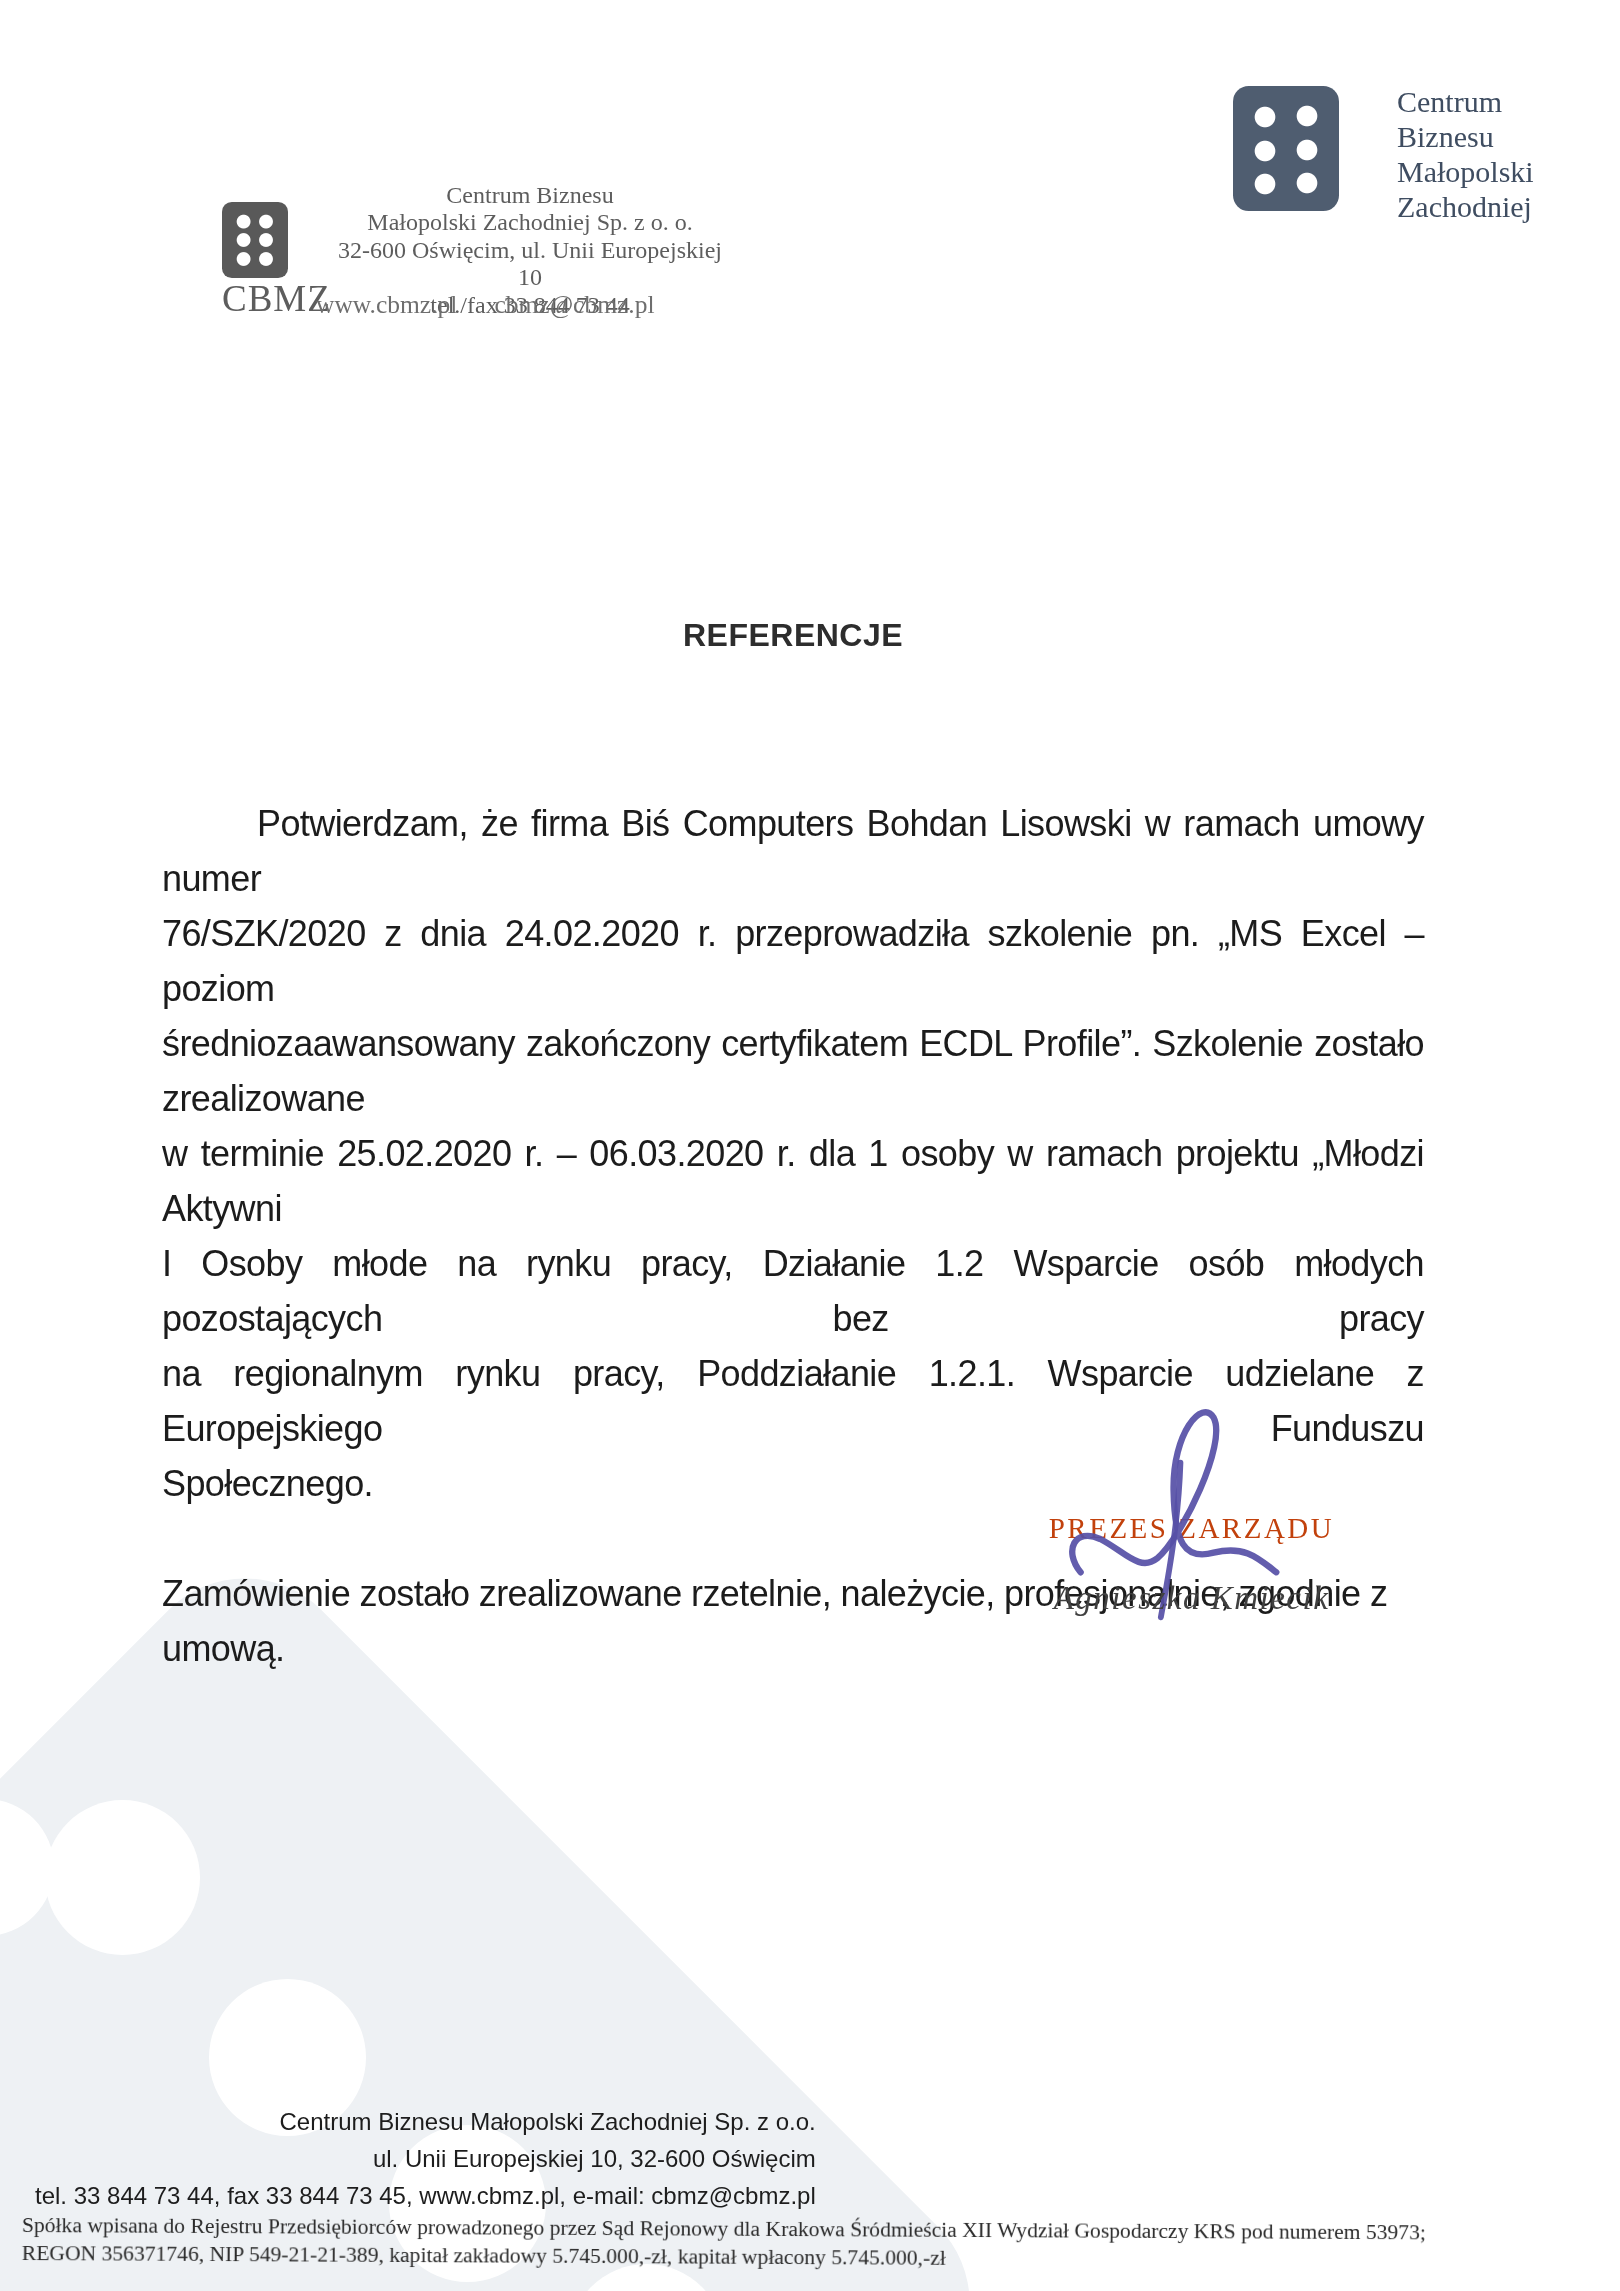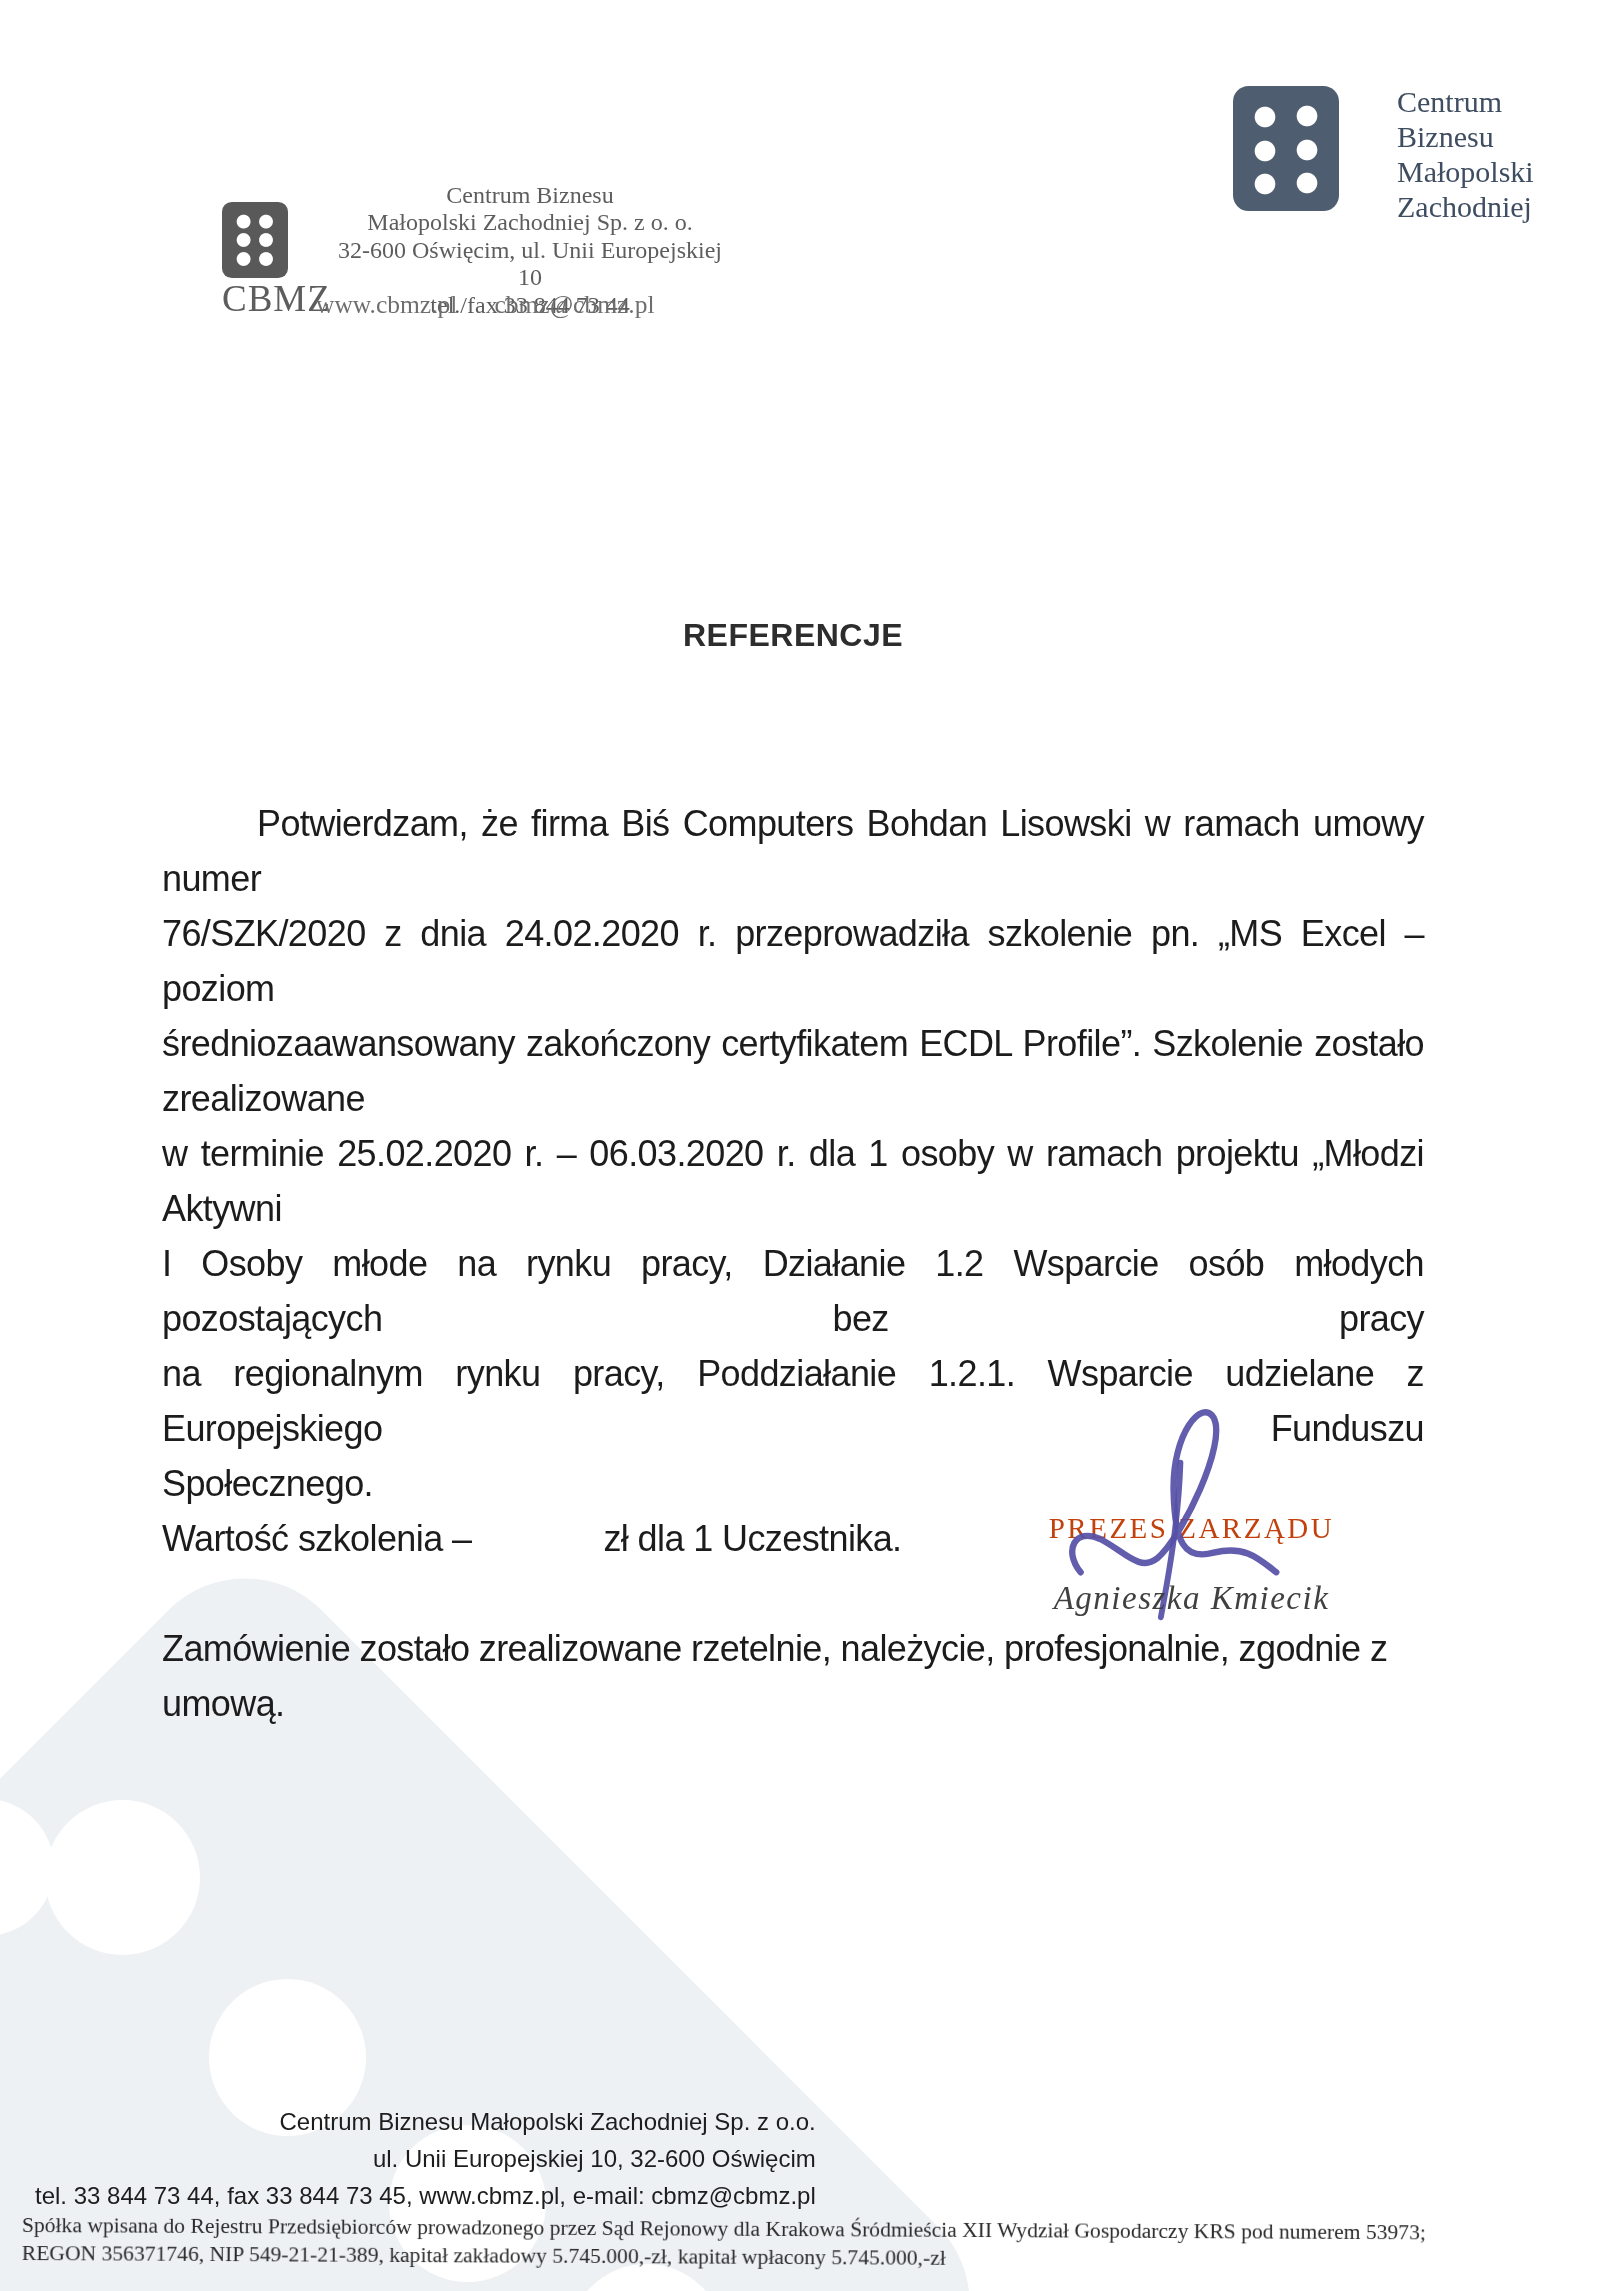--- a/index.html
+++ b/index.html
@@ -177,23 +177,20 @@
     <div class="title">REFERENCJE</div>
 
     <div class="body-text">
       <div class="bl j indent">Potwierdzam, że firma Biś Computers Bohdan Lisowski w ramach umowy numer</div>
       <div class="bl j">76/SZK/2020 z dnia 24.02.2020 r. przeprowadziła szkolenie pn. „MS Excel – poziom</div>
       <div class="bl j">średniozaawansowany zakończony certyfikatem ECDL Profile”. Szkolenie zostało zrealizowane</div>
       <div class="bl j">w terminie 25.02.2020 r. – 06.03.2020 r. dla 1 osoby w ramach projektu „Młodzi Aktywni</div>
       <div class="bl j">I Osoby młode na rynku pracy, Działanie 1.2 Wsparcie osób młodych pozostających bez pracy</div>
       <div class="bl j">na regionalnym rynku pracy, Poddziałanie 1.2.1. Wsparcie udzielane z Europejskiego Funduszu</div>
       <div class="bl">Społecznego.</div>
-      <div class="bl">
-        <span>Wartość szkolenia –</span><span class="value-gap"></span><span>zł dla 1 Uczestnika.</span>
-      </div>
       <div class="bl spacer"></div>
       <div class="bl">Zamówienie zostało zrealizowane rzetelnie, należycie, profesjonalnie, zgodnie z  umową.</div>
     </div>
 
     <div class="sig-role">PREZES ZARZĄDU</div>
     <svg class="sig-ink" width="235" height="225" viewBox="0 0 240 230">
       <path d="M 22 172 C 4 150, 16 126, 42 138 C 66 150, 82 172, 100 158
                C 126 136, 172 40, 158 14 C 146 -6, 116 30, 117 88
                C 118 142, 128 160, 158 152 C 190 144, 204 158, 222 172" fill="none" stroke="#564fa6" stroke-width="6.5" stroke-linecap="round" opacity="0.92"></path>
       <path d="M 124 60 C 122 120, 112 175, 104 218" fill="none" stroke="#564fa6" stroke-width="6" stroke-linecap="round" opacity="0.92"></path>

